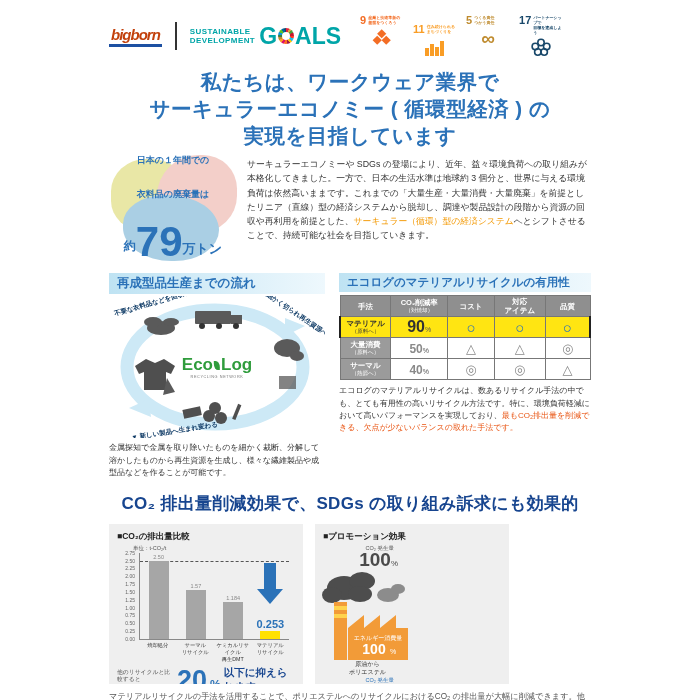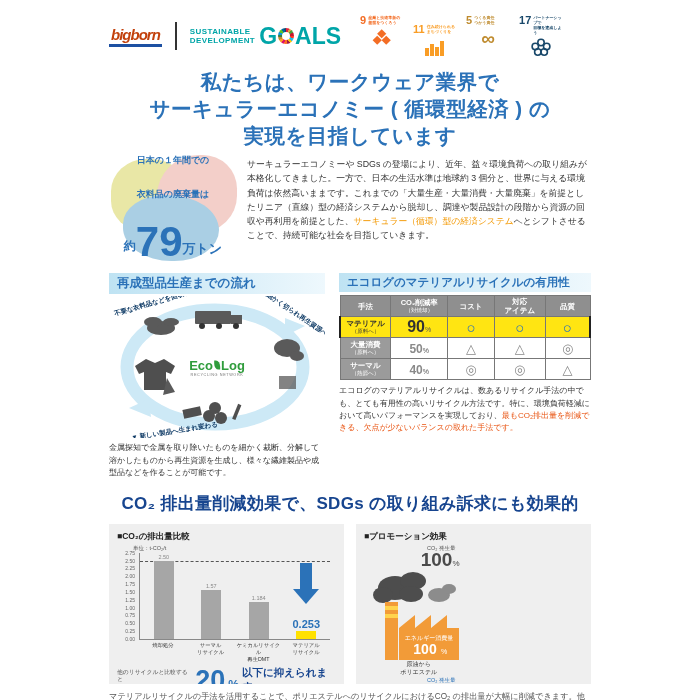--- a/index.html
+++ b/index.html
@@ -54,21 +54,21 @@
   .sec-bar{background:linear-gradient(90deg,#bfe3f3,#eef8fd);color:#2b72b8;font-weight:bold;
            font-size:12.5px;padding:2px 8px;white-space:nowrap;}
   .sec-bar.small{font-size:11.5px;}
 
   .flow-wrap{position:relative;height:142px;margin-top:2px;overflow:hidden;}
   .flow-label{position:absolute;font-size:6.5px;font-weight:bold;color:#0f3b66;white-space:nowrap;}
   .fl-collect{top:3px;left:4px;transform:rotate(-16deg);}
   .fl-shred{top:16px;right:-14px;transform:rotate(34deg);}
   .fl-reborn{bottom:2px;left:22px;transform:rotate(-9deg);}
   .ecolog{position:absolute;left:50%;top:50%;transform:translate(-50%,-50%);text-align:center;}
-  .ecolog-row{display:flex;align-items:center;gap:1px;font-weight:bold;font-size:13px;color:#2f9c3c;}
+  .ecolog-row{display:flex;align-items:center;gap:1px;font-weight:bold;font-size:17px;color:#2f9c3c;}
   .leaf{width:6px;height:9px;background:#2f9c3c;border-radius:0 70% 0 70%;display:inline-block;}
   .ecolog-sub{font-size:3.8px;color:#777;letter-spacing:.6px;}
   .flow-caption{font-size:8px;line-height:1.55;color:#333;margin-top:4px;}
 
   
   table.use{border-collapse:collapse;width:100%;margin-top:3px;}
   table.use th,table.use td{border:1px solid #777;text-align:center;padding:1px 0;}
   table.use th{background:#8f8f8f;color:#fff;font-size:7.5px;line-height:1.2;font-weight:bold;}
   th .sub{font-size:5.5px;font-weight:normal;display:block;}
   .row-hl td{background:#ffe512;border-top:2px solid #222;border-bottom:2px solid #222;}
@@ -83,21 +83,21 @@
   td.sym{font-size:13px;color:#8a8a8a;}
   .row-hl td.sym{color:#2b72b8;font-size:15px;font-weight:bold;}
   .use-caption{font-size:8px;line-height:1.55;color:#333;margin-top:5px;}
   .hl-red{color:#e95513;}
 
   
   .co2-heading{text-align:center;font-size:17px;font-weight:bold;color:#17458f;margin:13px 0 9px 0;letter-spacing:.3px;}
 
   
   .panels{display:flex;gap:12px;}
-  .panel{background:#efefef;width:235px;height:160px;box-sizing:border-box;padding:7px 8px;overflow:hidden;}
+  .panel{background:#efefef;width:194px;height:160px;box-sizing:border-box;padding:7px 8px;overflow:hidden;}
   .panel-title{font-size:8.5px;font-weight:bold;color:#222;}
   .unit{font-size:5.5px;color:#555;margin:2px 0 1px 16px;}
   .plot{position:relative;height:86px;margin-left:22px;margin-right:6px;
         border-left:1px solid #888;border-bottom:1px solid #888;}
   .yticks{position:absolute;left:-3px;top:0;bottom:0;width:0;}
   .ytick{position:absolute;right:2px;font-size:5px;color:#666;white-space:nowrap;}
   .dash{position:absolute;left:0;right:0;border-top:1.5px dashed #555;}
   .bars{position:absolute;inset:0;display:flex;align-items:flex-end;}
   .bar-col{width:25%;display:flex;flex-direction:column;align-items:center;justify-content:flex-end;}
   .bar{width:20px;}

